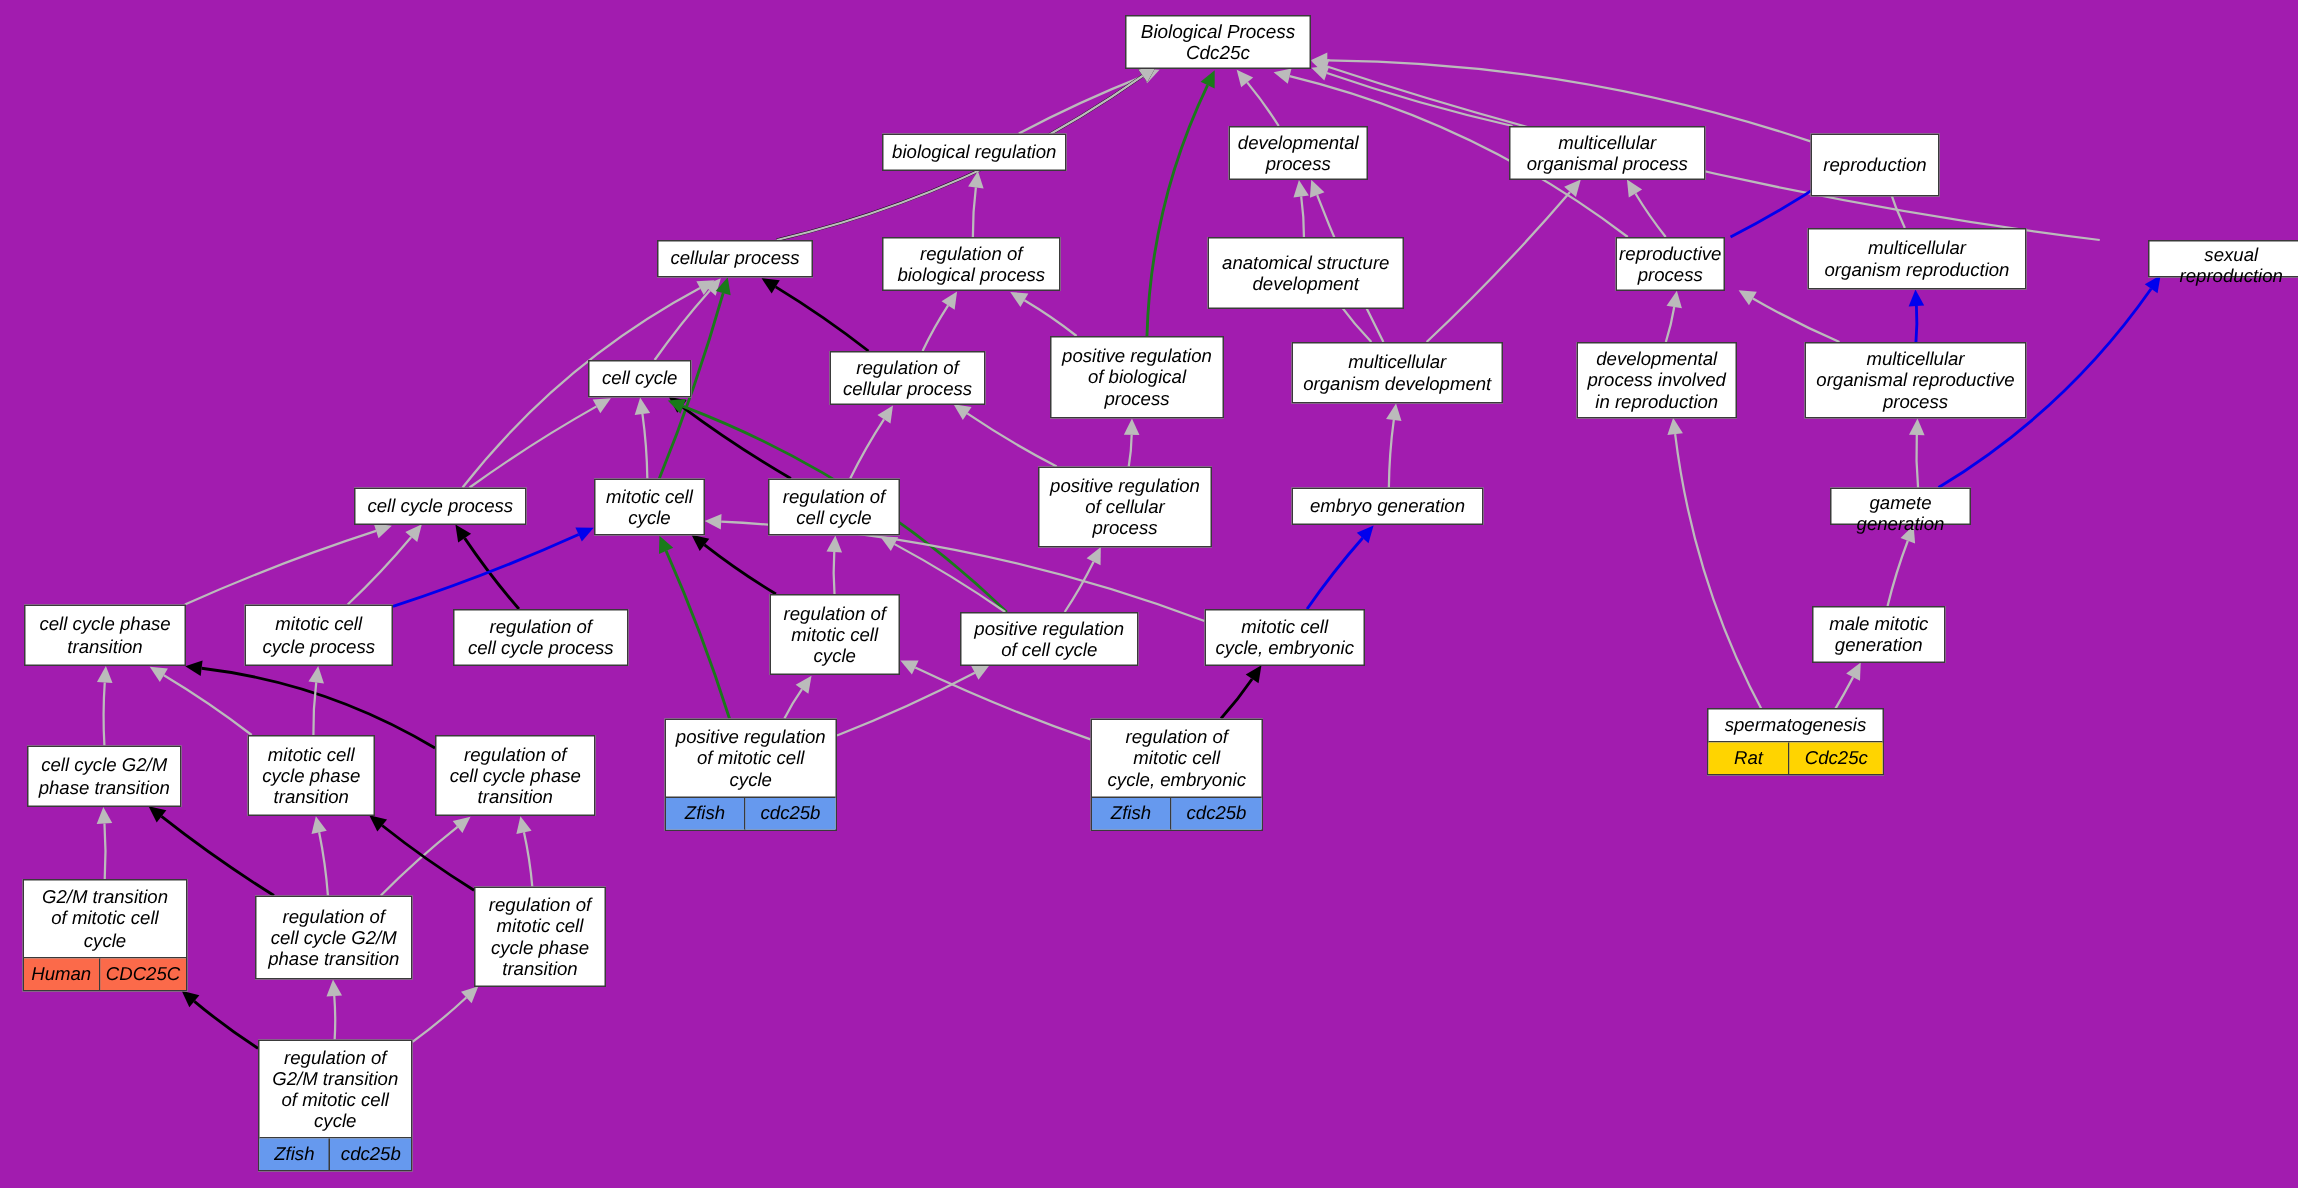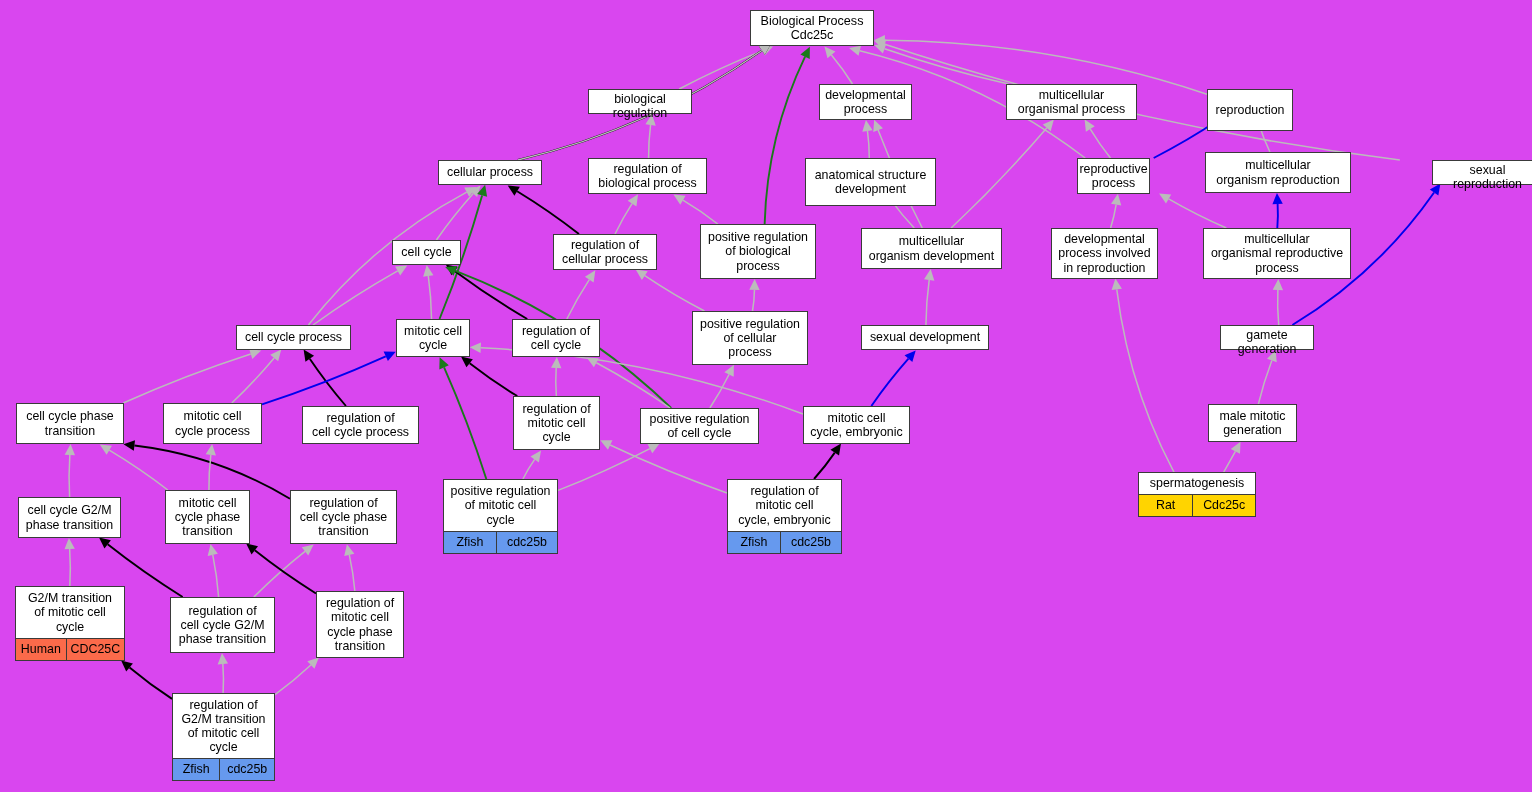--- a/index.html
+++ b/index.html
@@ -1,23 +1,24 @@
 <!DOCTYPE html>
 <html><head>
 <meta charset="utf-8">
 <title>GO DAG</title>
 <style>
   html,body{margin:0;padding:0;background:#ffffff;}
   #stage{
     position:relative;
     width:1532px;
     height:792px;
-    background:#d946ef;
+    background:#a21caf;
     font-family:"Liberation Sans","DejaVu Sans",sans-serif;
     overflow:hidden;
+    font-style:italic;
   }
   #edges{position:absolute;left:0;top:0;width:1532px;height:792px;}
   .node{
     position:absolute;
     box-sizing:border-box;
     border:1.6px solid #3a3a3a;
     background:#ffffff;
     display:flex;
     flex-direction:column;
     align-items:stretch;
@@ -192,21 +193,21 @@
       <path d="M 558 490.3505025125628 Q 605.1121225778032 472.0001124066318 649.9067200299783 448.55372782556265" stroke="#bbbbbb" stroke-width="1.5" fill="none"></path>
       <polygon points="659.6524271396312,443.45263059723413 652.3181478106427,453.16078936830763 647.4952922493138,443.94666628281766" fill="#bbbbbb"></polygon>
       <path d="M 522.9598930481284 479 Q 528.0933698768592 468.784211410242 534.6768467055902 459.436872018345" stroke="#bbbbbb" stroke-width="1.5" fill="none"></path>
       <polygon points="541.0109539807862,450.4435920256889 538.9282154293912,462.4311772757104 530.4254779817891,456.4425667609796" fill="#bbbbbb"></polygon>
     </svg>
   <div id="nodes">
       <div class="node root" style="left: 750px; top: 10px; width: 124px; height: 36px;">
         <div class="title">Biological Process
 Cdc25c</div>
       </div>
-      <div class="node" style="left: 588px; top: 89px; width: 104px; height: 25px;">
+      <div class="node" style="left: 588px; top: 89px; width: 123px; height: 25px;">
         <div class="title">biological regulation</div>
       </div>
       <div class="node" style="left: 819px; top: 84px; width: 93px; height: 36px;">
         <div class="title">developmental
 process</div>
       </div>
       <div class="node" style="left: 1006px; top: 84px; width: 131px; height: 36px;">
         <div class="title">multicellular
 organismal process</div>
       </div>
@@ -271,21 +272,21 @@
       <div class="node" style="left: 512px; top: 319px; width: 88px; height: 38px;">
         <div class="title">regulation of
 cell cycle</div>
       </div>
       <div class="node" style="left: 692px; top: 311px; width: 116px; height: 54px;">
         <div class="title">positive regulation
 of cellular
 process</div>
       </div>
       <div class="node" style="left: 861px; top: 325px; width: 128px; height: 25px;">
-        <div class="title">sexual development</div>
+        <div class="title">embryo generation</div>
       </div>
       <div class="node" style="left: 1220px; top: 325px; width: 94px; height: 25px;">
         <div class="title">gamete generation</div>
       </div>
       <div class="node" style="left: 16px; top: 403px; width: 108px; height: 41px;">
         <div class="title">cell cycle phase
 transition</div>
       </div>
       <div class="node" style="left: 163px; top: 403px; width: 99px; height: 41px;">
         <div class="title">mitotic cell

